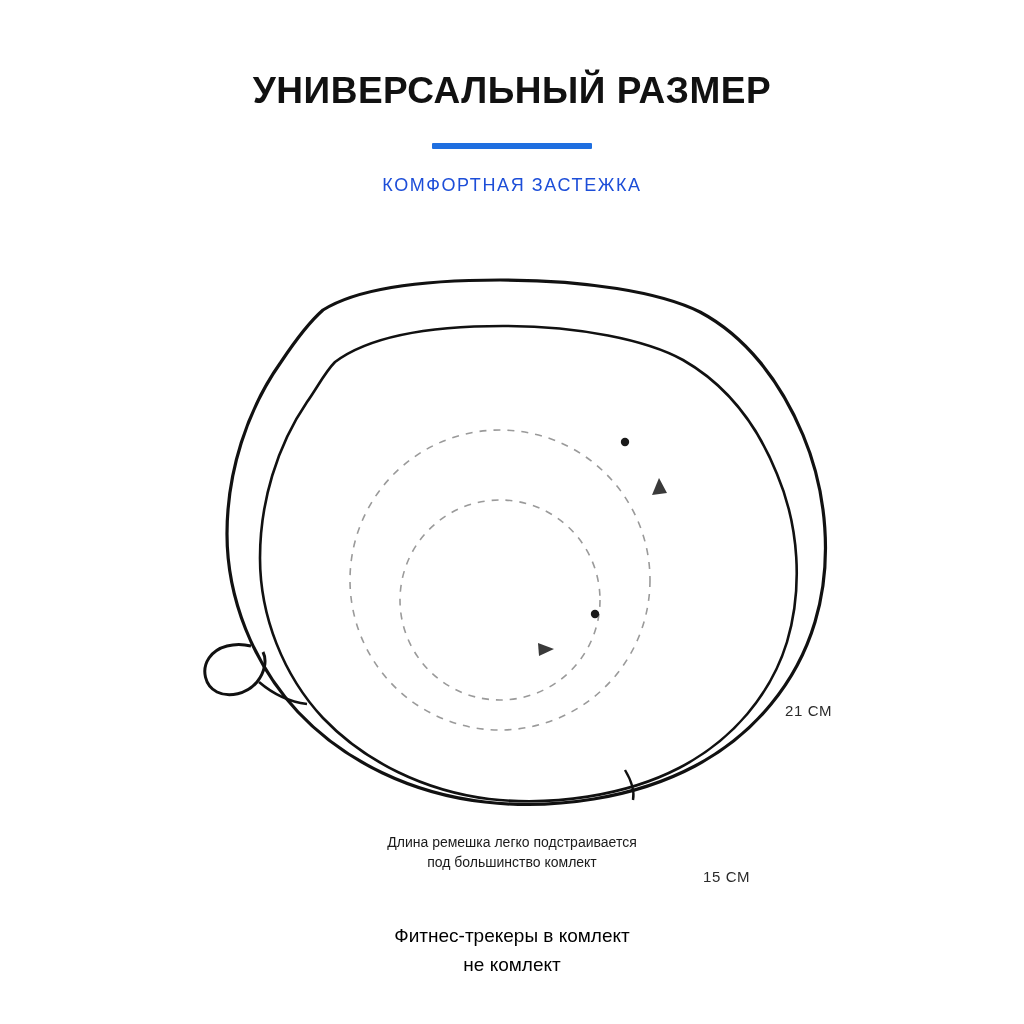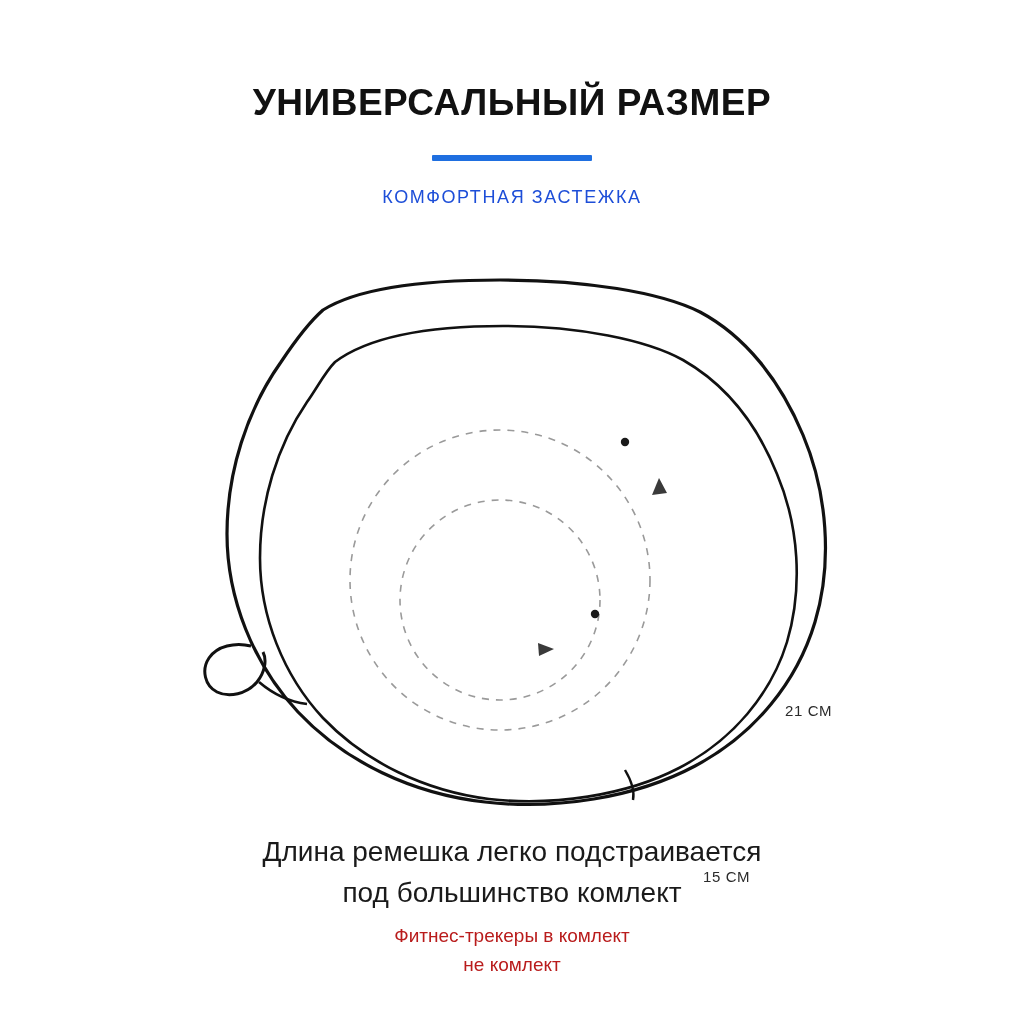--- a/index.html
+++ b/index.html
@@ -29,21 +29,21 @@
     left: 0;
     width: 1024px;
     text-align: center;
   }
   .title {
     font-size: 37px;
     font-weight: bold;
     letter-spacing: 0.5px;
     color: #111111;
     line-height: 1.15;
-    margin: 12px;
+    margin: 0;
   }
   .accent-rule {
     width: 160px;
     height: 6px;
     background: #1f6fe0;
     margin: 30px auto 0 auto;
     border-radius: 1px;
   }
   .subtitle {
     margin-top: 26px;
@@ -66,36 +66,36 @@
     height: 570px;
   }
 
   
   .caption {
     position: absolute;
     top: 832px;
     left: 0;
     width: 1024px;
     text-align: center;
-    font-size: 28px;
+    font-size: 14px;
     line-height: 1.45;
     color: #1a1a1a;
   }
   .caption .line {
     display: block;
   }
   .disclaimer {
     position: absolute;
     top: 922px;
     left: 0;
     width: 1024px;
     text-align: center;
     font-size: 19px;
     line-height: 1.5;
-    color: #b91c1c;
+    color: #000000;
   }
   .disclaimer .line {
     display: block;
   }
 
   
   .measure-label {
     position: absolute;
     font-size: 15px;
     letter-spacing: 0.6px;

